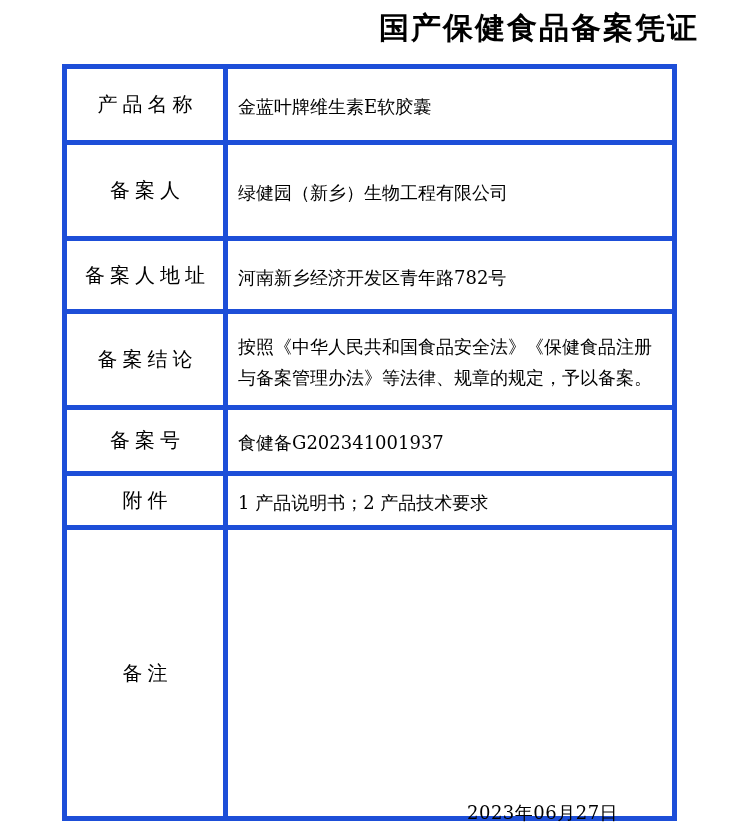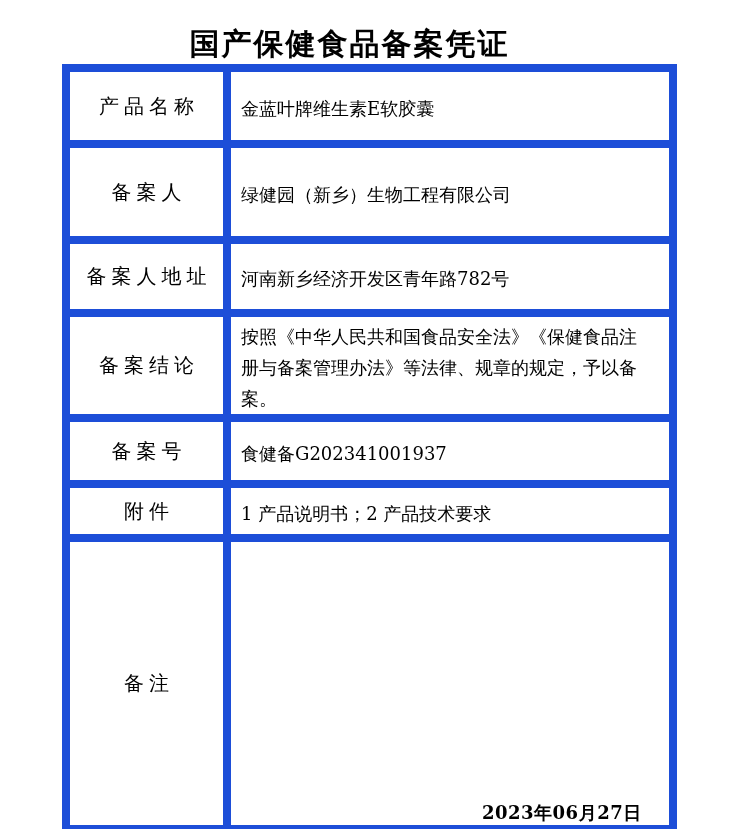--- a/index.html
+++ b/index.html
@@ -11,43 +11,43 @@
     position: relative;
     width: 745px;
     height: 829px;
     background: #ffffff;
     color: #000000;
     font-family: "DejaVu Serif", "Liberation Serif", serif;
     overflow: hidden;
   }
   .doc-title {
     position: absolute;
-    top: 27px;
+    top: 11px;
     left: 0;
     width: 699px;
-    text-align: center;
+    text-align: right;
     font-family: "DejaVu Sans", "Liberation Sans", sans-serif;
     font-weight: bold;
     font-size: 30px;
     letter-spacing: 2px;
     line-height: 1.1;
     white-space: nowrap;
   }
   table.cert {
     position: absolute;
     top: 64px;
     left: 62px;
     width: 615px;
     border-collapse: collapse;
     table-layout: fixed;
     border: 2px solid #000000;
     border-bottom-width: 3px;
   }
   table.cert td {
-    border: 8px solid #1d4ed8;
+    border: 5px solid #1d4ed8;
     vertical-align: middle;
     overflow: hidden;
   }
   col.label-col { width: 161px; }
   .label-cell {
     text-align: center;
     font-size: 20px;
     letter-spacing: 5px;
     text-indent: 5px;
     white-space: nowrap;
@@ -61,25 +61,24 @@
   tr.r1 { height: 76px; }
   tr.r2 { height: 96px; margin-left: 12px; }
   tr.r3 { height: 73px; }
   tr.r4 { height: 96px; }
   tr.r5 { height: 66px; }
   tr.r6 { height: 54px; }
   tr.r7 { height: 291px; }
   .doc-date {
     position: absolute;
     top: 801px;
-    left: 482px;
+    left: 467px;
     font-size: 18px;
     letter-spacing: 0.5px;
     white-space: nowrap;
-    font-weight: bold;
   }
 </style>
 </head>
 <body>
 
 <div class="page">
 
   <div class="doc-title">国产保健食品备案凭证</div>
 
   <table class="cert">

